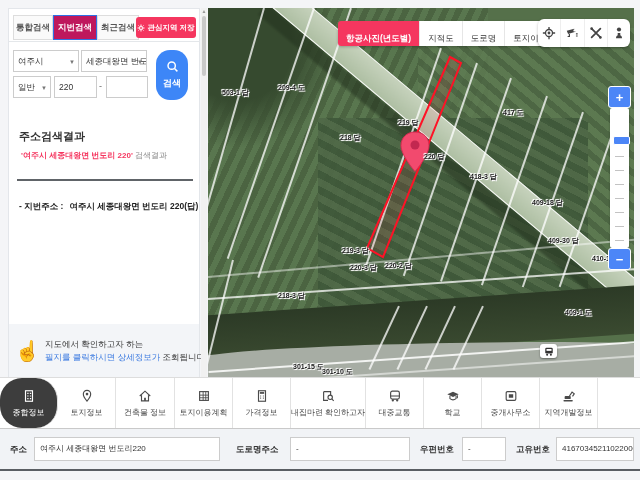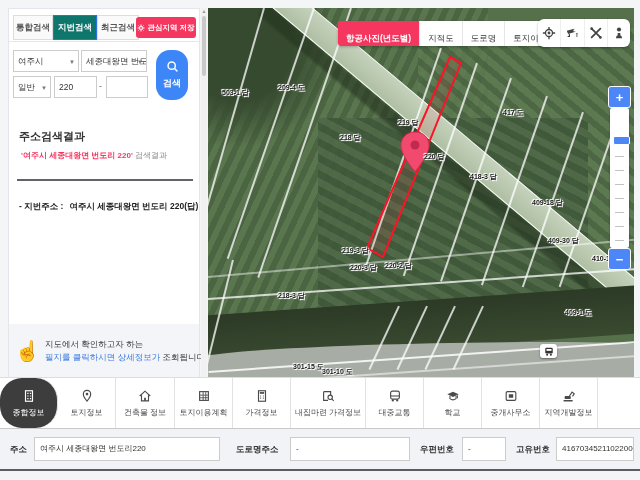--- a/index.html
+++ b/index.html
@@ -3,21 +3,21 @@
 <meta charset="utf-8">
 <style>
   * { margin:0; padding:0; box-sizing:border-box; font-family:"Liberation Sans", sans-serif; }
   html,body { width:640px; height:480px; }
   body { background:#fff; position:relative; overflow:hidden; }
   .page { position:absolute; inset:0; background:#f4f5f7; }
 
   
   .sidebar { position:absolute; left:8px; top:8px; width:192px; height:370px; background:#fff; border:1px solid #e3e6ea; }
   .tab { position:absolute; top:6px; height:25px; border:1px solid #ddd; background:#fafafa; color:#555; font-size:8.5px; font-weight:bold; text-align:center; line-height:23px; cursor:pointer; }
-  .tab.active { background:#0f766e; border-color:#2f6fe4; color:#fff; }
+  .tab.active { background:#be185d; border-color:#2f6fe4; color:#fff; }
   .fav-btn { position:absolute; left:127px; top:8px; width:60px; height:21px; background:#f5365f; color:#fff; border:none; border-radius:3px; font-size:7.5px; font-weight:bold; display:flex; align-items:center; justify-content:center; gap:2px; cursor:pointer; }
   .tabs-rule { position:absolute; left:0; top:32px; width:100%; height:1px; background:#e4e7ea; }
 
   .sel, .inp { position:absolute; height:22px; border:1px solid #ccc; background:#fff; font-size:8.5px; color:#333; line-height:20px; padding:0 4px; overflow:hidden; white-space:nowrap; }
   .sel .caret { position:absolute; right:3px; top:0; font-size:6px; color:#777; line-height:22px; }
   .dash-sep { position:absolute; left:90px; top:72px; font-size:9px; color:#666; }
   .search-btn { position:absolute; left:147px; top:41px; width:32px; height:50px; background:#3d86f7; border:none; border-radius:14px; color:#fff; font-size:9px; font-weight:bold; cursor:pointer; display:flex; flex-direction:column; align-items:center; justify-content:center; gap:4px; }
 
   .result-title { position:absolute; left:10px; top:120px; font-size:11px; font-weight:bold; color:#333; }
   .result-query { position:absolute; left:12px; top:141px; font-size:8px; white-space:nowrap; }
@@ -301,21 +301,21 @@
         </svg>
       <span class="lbl">가격정보</span>
     </div>
     <div class="nav-item" style="width:75px;">
       <svg width="14" height="14" viewBox="0 0 16 16">
           <path d="M3 3 h8 v4" fill="none" stroke="currentColor" stroke-width="1.3"></path>
           <path d="M3 3 v10 h5" fill="none" stroke="currentColor" stroke-width="1.3"></path>
           <circle cx="10.5" cy="9.5" r="2.5" fill="none" stroke="currentColor" stroke-width="1.3"></circle>
           <path d="M12.3 11.3 L14.5 13.5" stroke="currentColor" stroke-width="1.3"></path>
         </svg>
-      <span class="lbl">내집마련 가격정보</span>
+      <span class="lbl">내집마련 확인하고자</span>
     </div>
     <div class="nav-item" style="width:58px;">
       <svg width="14" height="14" viewBox="0 0 16 16">
           <rect x="3" y="2.5" width="10" height="9" rx="2" fill="none" stroke="currentColor" stroke-width="1.3"></rect>
           <path d="M3 8 h10" stroke="currentColor" stroke-width="1.2"></path>
           <circle cx="5.5" cy="13" r="1.3" fill="currentColor"></circle>
           <circle cx="10.5" cy="13" r="1.3" fill="currentColor"></circle>
         </svg>
       <span class="lbl">대중교통</span>
     </div>

